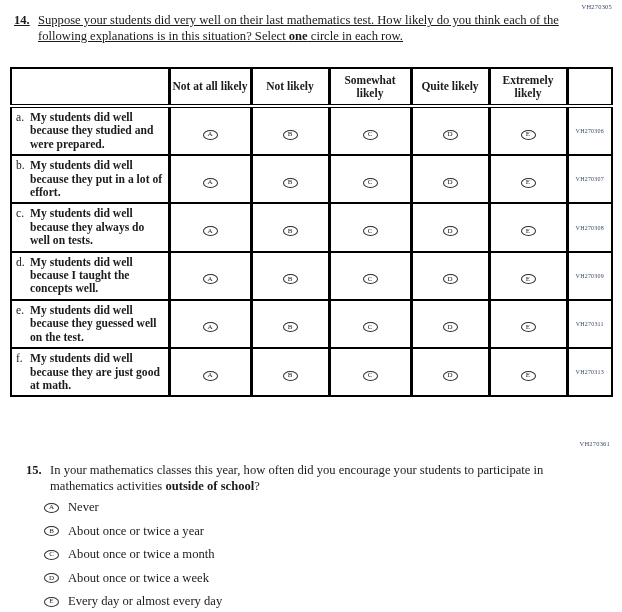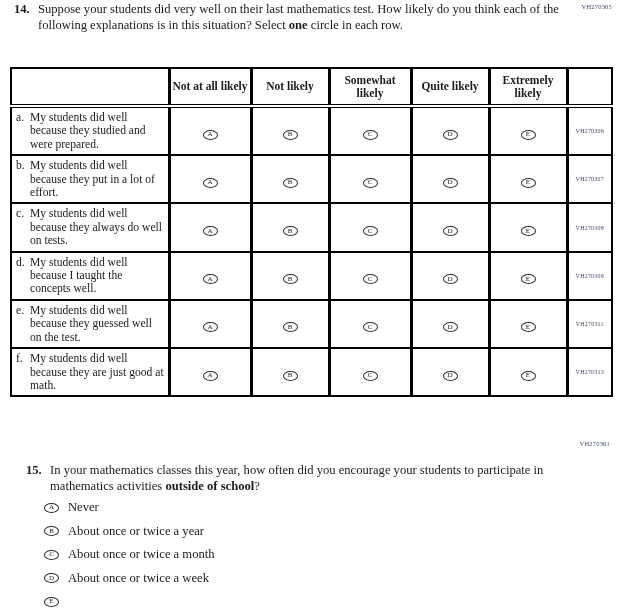--- a/index.html
+++ b/index.html
@@ -20,21 +20,21 @@
   }
   .code-top { top: 3px; right: 10px; }
   .code-mid { top: 440px; right: 12px; }
 
   .question {
     position: absolute;
     display: flex;
     font-size: 12.6px;
     line-height: 15.6px;
   }
-  .q14 { left: 14px; top: 2px; width: 548px; }
+  .q14 { left: 14px; top: 13px; width: 548px; text-decoration: underline; }
   .q15 { left: 26px; top: 463px; width: 540px; }
   .qnum { font-weight: bold; flex: none; width: 24px; }
   .qtext { flex: 1; }
   .qtext b { font-weight: bold; margin-top: 36px; }
 
   table.likert {
     position: absolute;
     left: 10px; top: 67px;
     width: 601px;
     border-collapse: collapse;
@@ -60,21 +60,21 @@
   }
   tbody tr { height: 46px; }
   td.stmt { vertical-align: middle; }
   .stmt-inner {
     display: flex;
     font-size: 11.6px;
     line-height: 13.4px;
     padding: 3px 2px 3px 0;
   }
   .stmt-letter { flex: none; width: 18px; padding-left: 4px; box-sizing: border-box; }
-  .stmt-text { flex: 1; }
+  .stmt-text { flex: 1; font-weight: bold; }
   td.ovalcell { text-align: center; vertical-align: middle; }
   td.codecell {
     text-align: center;
     vertical-align: middle;
     font-size: 6px;
     color: #3c4a68;
     letter-spacing: 0.2px;
   }
   .oval {
     display: inline-flex;
@@ -239,14 +239,15 @@
   <div class="option">
     <span class="oval">C</span>
     <span>About once or twice a month</span>
   </div>
   <div class="option">
     <span class="oval">D</span>
     <span>About once or twice a week</span>
   </div>
   <div class="option">
     <span class="oval">E</span>
+    <span>Every day or almost every day</span>
   </div>
 </div>
 
 </body></html>

